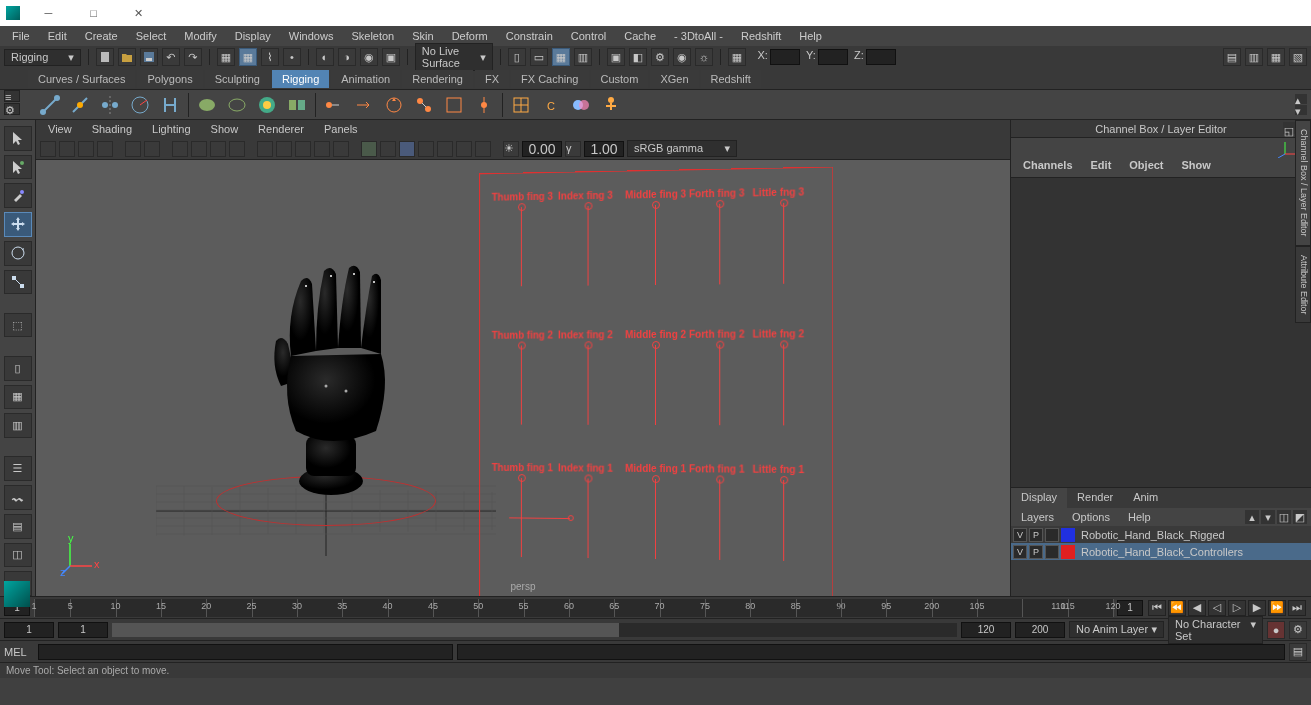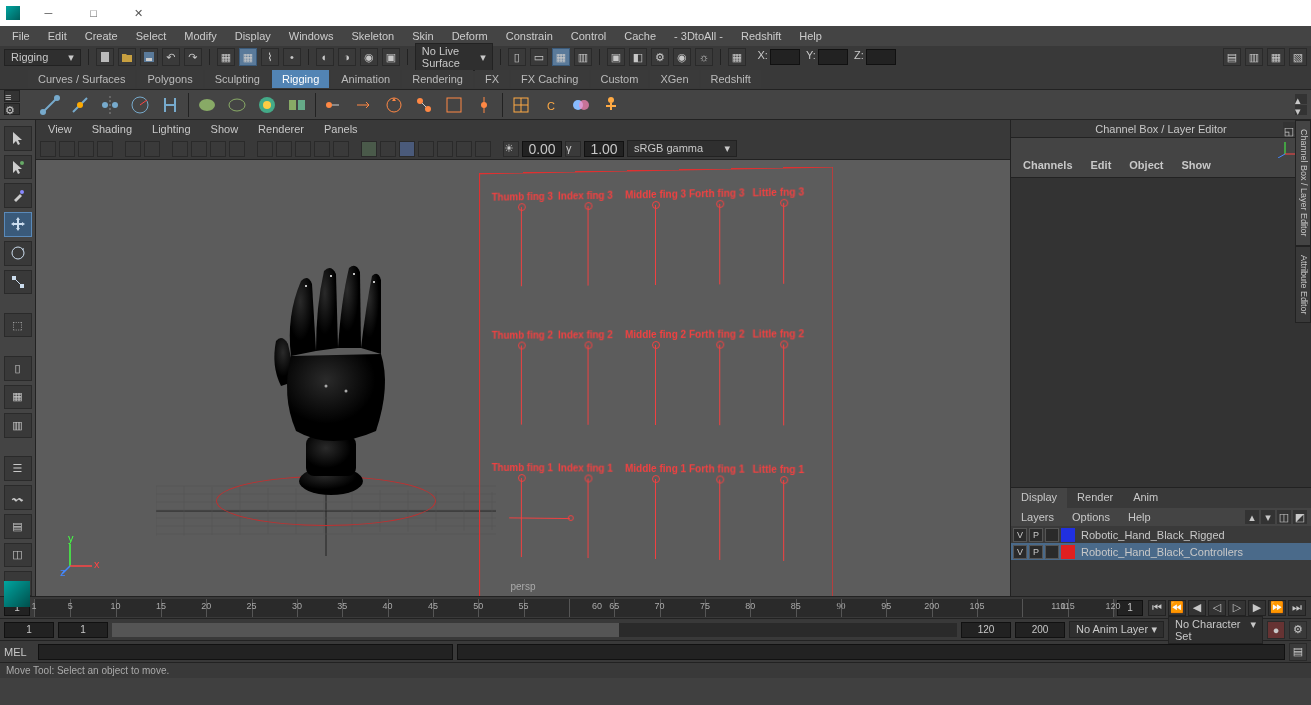--- a/index.html
+++ b/index.html
@@ -621,21 +621,21 @@
       <div class="tl" style="left: 28.5714%;">35</div>
       <div class="tick" style="left: 32.7731%;"></div>
       <div class="tl" style="left: 32.7731%;">40</div>
       <div class="tick" style="left: 36.9748%;"></div>
       <div class="tl" style="left: 36.9748%;">45</div>
       <div class="tick" style="left: 41.1765%;"></div>
       <div class="tl" style="left: 41.1765%;">50</div>
       <div class="tick" style="left: 45.3782%;"></div>
       <div class="tl" style="left: 45.3782%;">55</div>
       <div class="tick" style="left: 49.5798%;"></div>
-      <div class="tl" style="left: 49.5798%; margin-left: 28px;">60</div>
+      <div class="tl" style="left: 49.5798%;">60</div>
       <div class="tick" style="left: 53.7815%;"></div>
       <div class="tl" style="left: 53.7815%;">65</div>
       <div class="tick" style="left: 57.9832%;"></div>
       <div class="tl" style="left: 57.9832%;">70</div>
       <div class="tick" style="left: 62.1849%;"></div>
       <div class="tl" style="left: 62.1849%;">75</div>
       <div class="tick" style="left: 66.3866%;"></div>
       <div class="tl" style="left: 66.3866%;">80</div>
       <div class="tick" style="left: 70.5882%;"></div>
       <div class="tl" style="left: 70.5882%;">85</div>

